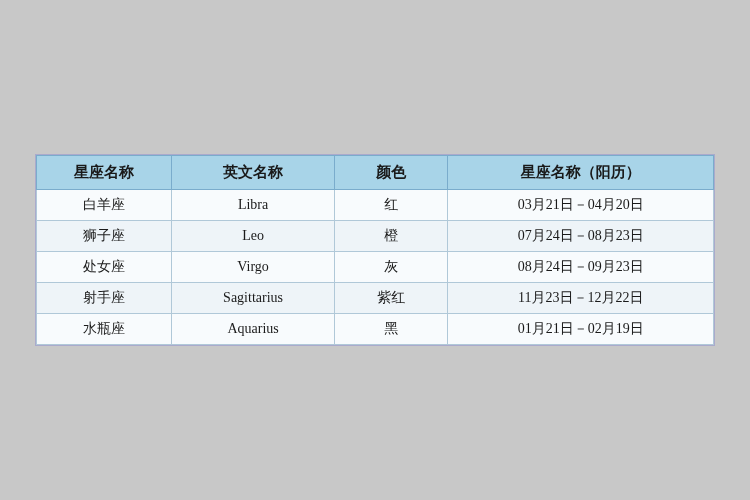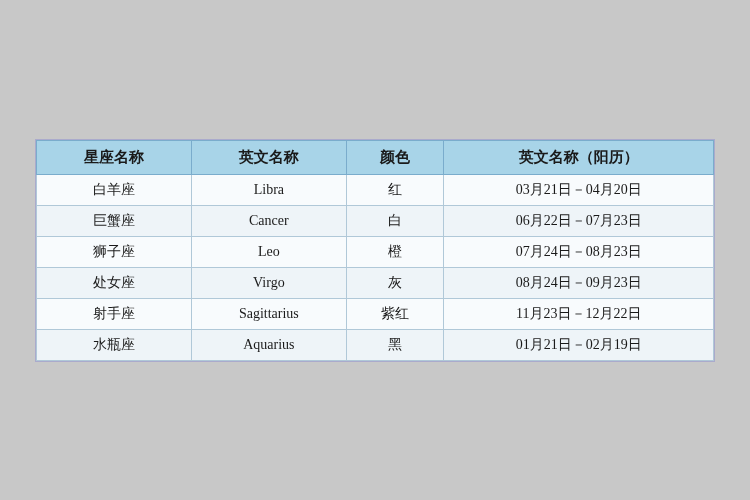--- a/index.html
+++ b/index.html
@@ -26,55 +26,49 @@
       border: 1px solid #7aaccc;
       padding: 7px 10px;
       text-align: center;
       font-size: 15px;
       font-weight: bold;
       color: #1a1a1a;
       margin-top: 24px;
     }
     tbody tr td {
       border: 1px solid #b0c8d8;
-      padding: 6px 2px;
+      padding: 6px 22px;
       text-align: center;
       font-size: 14px;
       color: #1a1a1a;
       background-color: #f8fbfd;
     }
     tbody tr:nth-child(even) td {
       background-color: #eef4f8;
     }
   </style>
 </head>
 <body>
 
 <div class="table-container">
   <table>
     <thead>
       <tr>
         <th>星座名称</th>
         <th>英文名称</th>
         <th>颜色</th>
-        <th>英文名称（阳历）</th>
+        <th>星座名称（阳历）</th>
       </tr>
     </thead>
     <tbody id="table-body">
     <tr>
           <td>白羊座</td>
           <td>Libra</td>
           <td>红</td>
           <td>03月21日－04月20日</td>
-        </tr>
-        <tr>
-          <td>巨蟹座</td>
-          <td>Cancer</td>
-          <td>白</td>
-          <td>06月22日－07月23日</td>
         </tr>
         <tr>
           <td>狮子座</td>
           <td>Leo</td>
           <td>橙</td>
           <td>07月24日－08月23日</td>
         </tr>
         <tr>
           <td>处女座</td>
           <td>Virgo</td>

